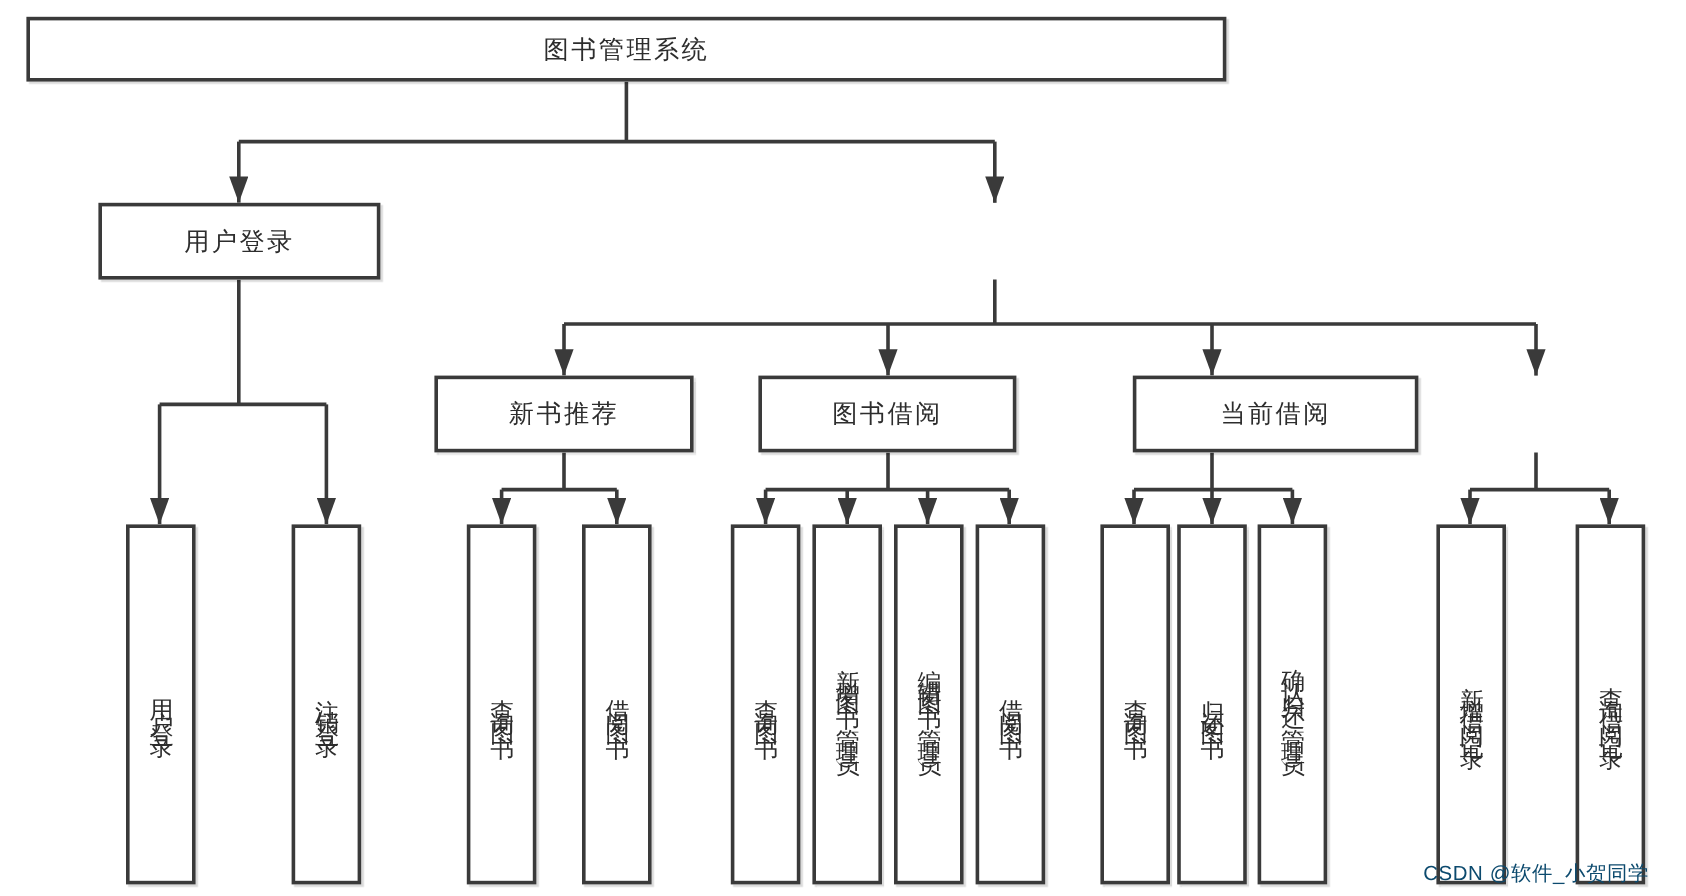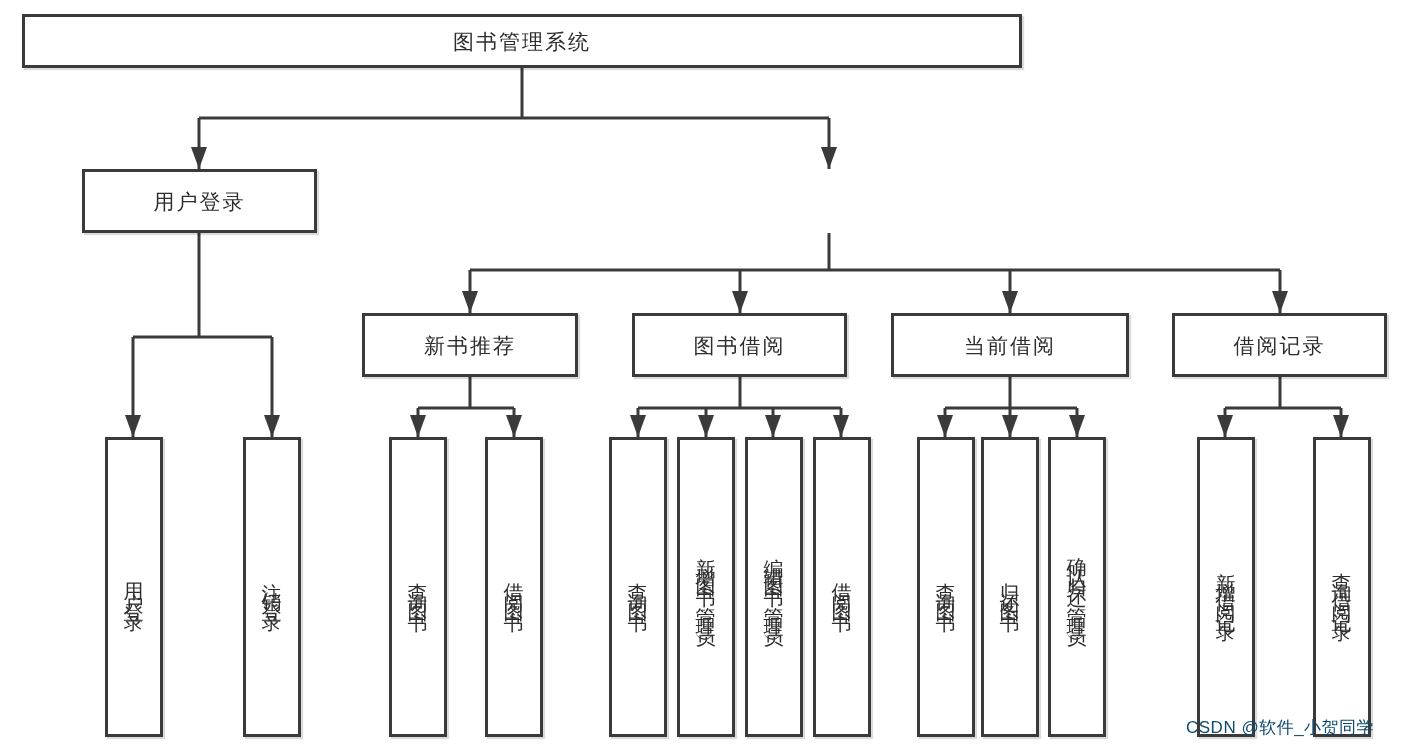--- a/index.html
+++ b/index.html
@@ -92,22 +92,21 @@
       <path d="M1341,408 V437" marker-end="url(#arrow)"></path>
     </g>
   </svg>
 
   <div class="box rootbox">图书管理系统</div>
 
   <div class="box hbox" style="left:82px;top:169px;width:235px">用户登录</div>
 
   <div class="box hbox" style="left:632px;top:313px;width:215px">图书借阅</div>
   <div class="box hbox" style="left:362px;top:313px;width:216px">新书推荐</div>
-  <div class="box hbox" style="left:891px;top:313px;width:238px">当前借阅</div>
-  <div class="box hbox" style="left:1172px;top:313px;width:215px">借阅记录</div>
+  <div class="box hbox" style="left:944px;top:313px;width:238px">当前借阅</div>
 
   <div class="box leaf" style="left:105px">用户登录</div>
   <div class="box leaf" style="left:243px">注销登录</div>
 
   <div class="box leaf" style="left:389px">查询图书</div>
   <div class="box leaf" style="left:485px">借阅图书</div>
 
   <div class="box leaf" style="left:609px">查询图书</div>
   <div class="box leaf" style="left:677px">新增图书（管理员）</div>
   <div class="box leaf" style="left:745px">编辑图书（管理员）</div>

